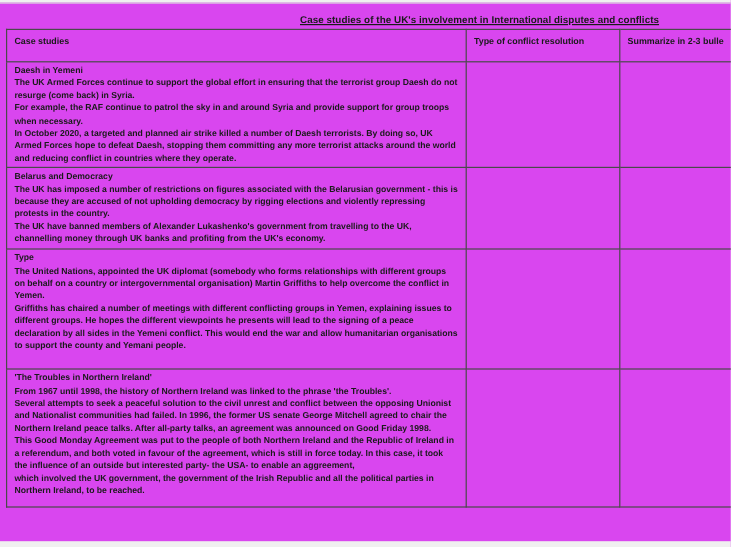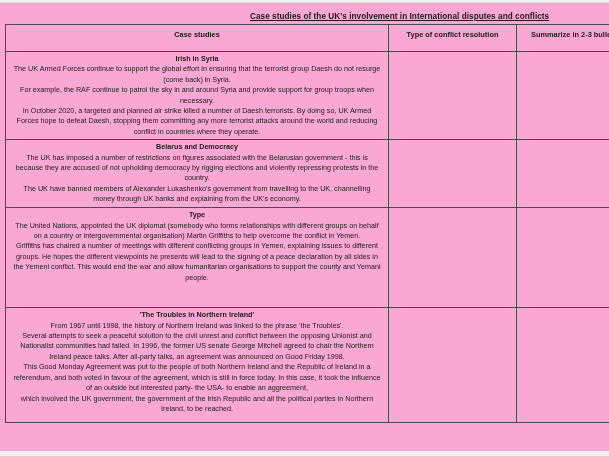--- a/index.html
+++ b/index.html
@@ -5,49 +5,49 @@
     html, body { margin: 0; padding: 0; }
     body {
       width: 609px; height: 456px; overflow: hidden;
       background: #f0f0f0;
       font-family: "Liberation Sans", sans-serif;
       color: #1a1a1a;
       position: relative;
     }
     .page {
       position: absolute; left: 0; top: 2px; width: 609px; height: 448px;
-      background: #f9a8d4;
+      background: #d946ef;
       border-top: 1px solid #dcdcdc;
     }
     .title {
       position: absolute; left: 250px; top: 9px;
       font-size: 8.2px; font-weight: bold; text-decoration: underline;
       white-space: nowrap; letter-spacing: 0.05px;
     }
     table {
       position: absolute; left: 5px; top: 21px;
       border-collapse: collapse; table-layout: fixed;
       width: 620px;
     }
     td, th {
       border: 1px solid #4a4a4a;
-      vertical-align: top; text-align: center;
+      vertical-align: top; text-align: left;
       padding: 2px 6px 2px 6px;
       font-size: 7.2px; line-height: 10.4px;
     }
     th { font-weight: bold; height: 19px; padding-top: 5px; font-size: 7.4px; }
     col.c1 { width: 383px; }
     col.c2 { width: 128px; }
     col.c3 { width: 109px; }
     .row1 td { height: 77px; }
     .row2 td { height: 63px; margin-left: 24px; }
     .row3 td { height: 95px; }
     .row4 td { height: 110px; }
     .h { font-weight: bold; display: block; }
-    .p { display: block; }
+    .p { display: block; font-weight: bold; }
   </style>
 </head>
 <body>
 
 <div class="page">
   <div class="title">Case studies of the UK's involvement in International disputes and conflicts</div>
 
   <table>
     <colgroup>
         <col class="c1">
@@ -56,34 +56,34 @@
       </colgroup>
     <tbody>
         <tr>
       <th>Case studies</th>
       <th>Type of conflict resolution</th>
       <th>Summarize in 2-3 bulle</th>
     </tr>
 
     <tr class="row1">
       <td>
-        <span class="h">Irish in Syria</span>
+        <span class="h">Daesh in Yemeni</span>
         <span class="p">The UK Armed Forces continue to support the global effort in ensuring that the terrorist group Daesh do not resurge (come back) in Syria.</span>
         <span class="p">For example, the RAF continue to patrol the sky in and around Syria and provide support for group troops when necessary.</span>
         <span class="p">In October 2020, a targeted and planned air strike killed a number of Daesh terrorists. By doing so, UK Armed Forces hope to defeat Daesh, stopping them committing any more terrorist attacks around the world and reducing conflict in countries where they operate.</span>
       </td>
       <td></td>
       <td></td>
     </tr>
 
     <tr class="row2">
       <td>
         <span class="h">Belarus and Democracy</span>
         <span class="p">The UK has imposed a number of restrictions on figures associated with the Belarusian government - this is because they are accused of not upholding democracy by rigging elections and violently repressing protests in the country.</span>
-        <span class="p">The UK have banned members of Alexander Lukashenko's government from travelling to the UK, channelling money through UK banks and explaining from the UK's economy.</span>
+        <span class="p">The UK have banned members of Alexander Lukashenko's government from travelling to the UK, channelling money through UK banks and profiting from the UK's economy.</span>
       </td>
       <td></td>
       <td></td>
     </tr>
 
     <tr class="row3">
       <td>
         <span class="h">Type</span>
         <span class="p">The United Nations, appointed the UK diplomat (somebody who forms relationships with different groups on behalf on a country or intergovernmental organisation) Martin Griffiths to help overcome the conflict in Yemen.</span>
         <span class="p">Griffiths has chaired a number of meetings with different conflicting groups in Yemen, explaining issues to different groups. He hopes the different viewpoints he presents will lead to the signing of a peace declaration by all sides in the Yemeni conflict. This would end the war and allow humanitarian organisations to support the county and Yemani people.</span>

